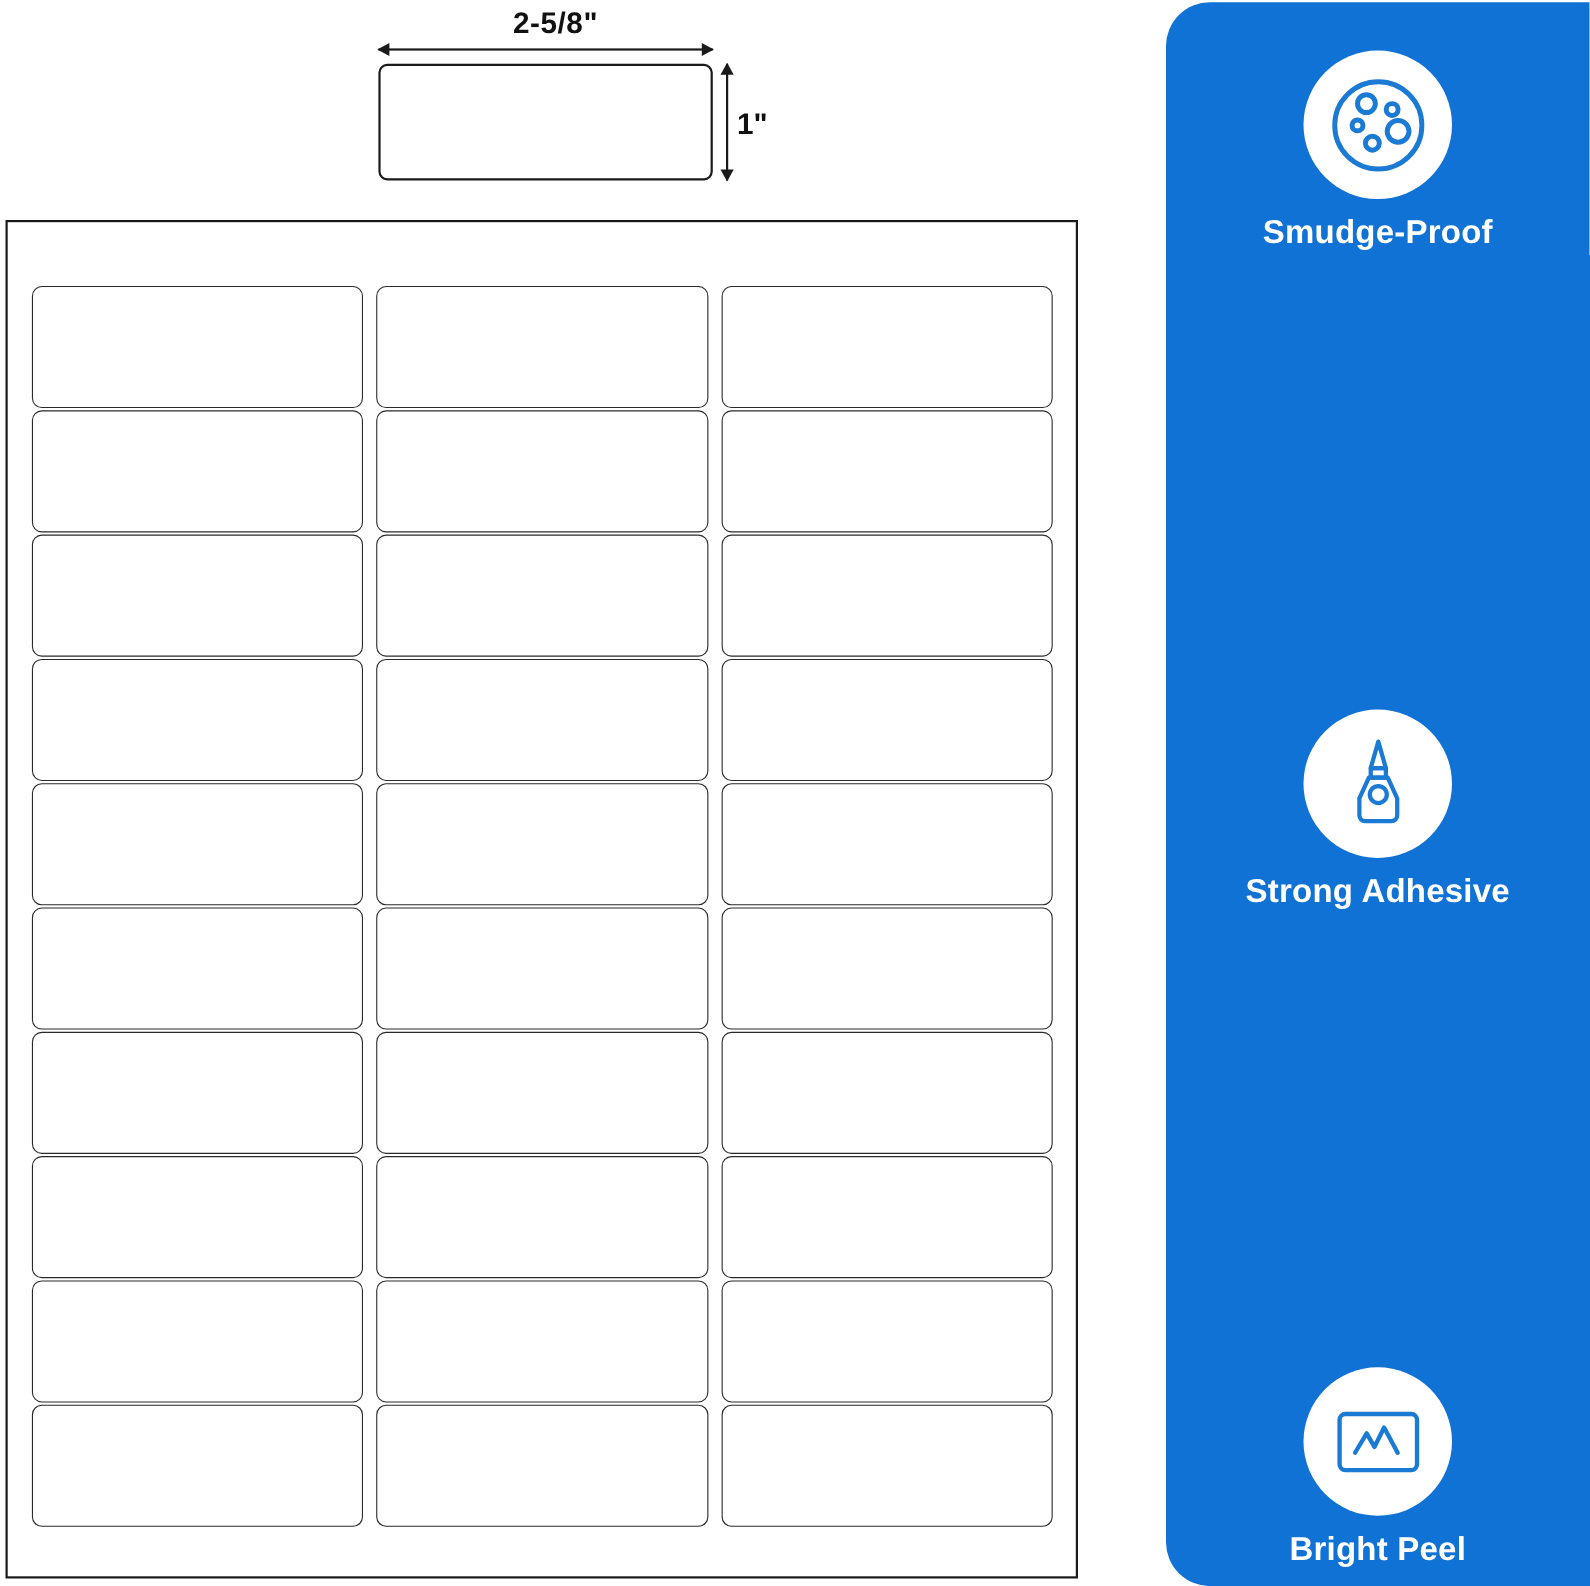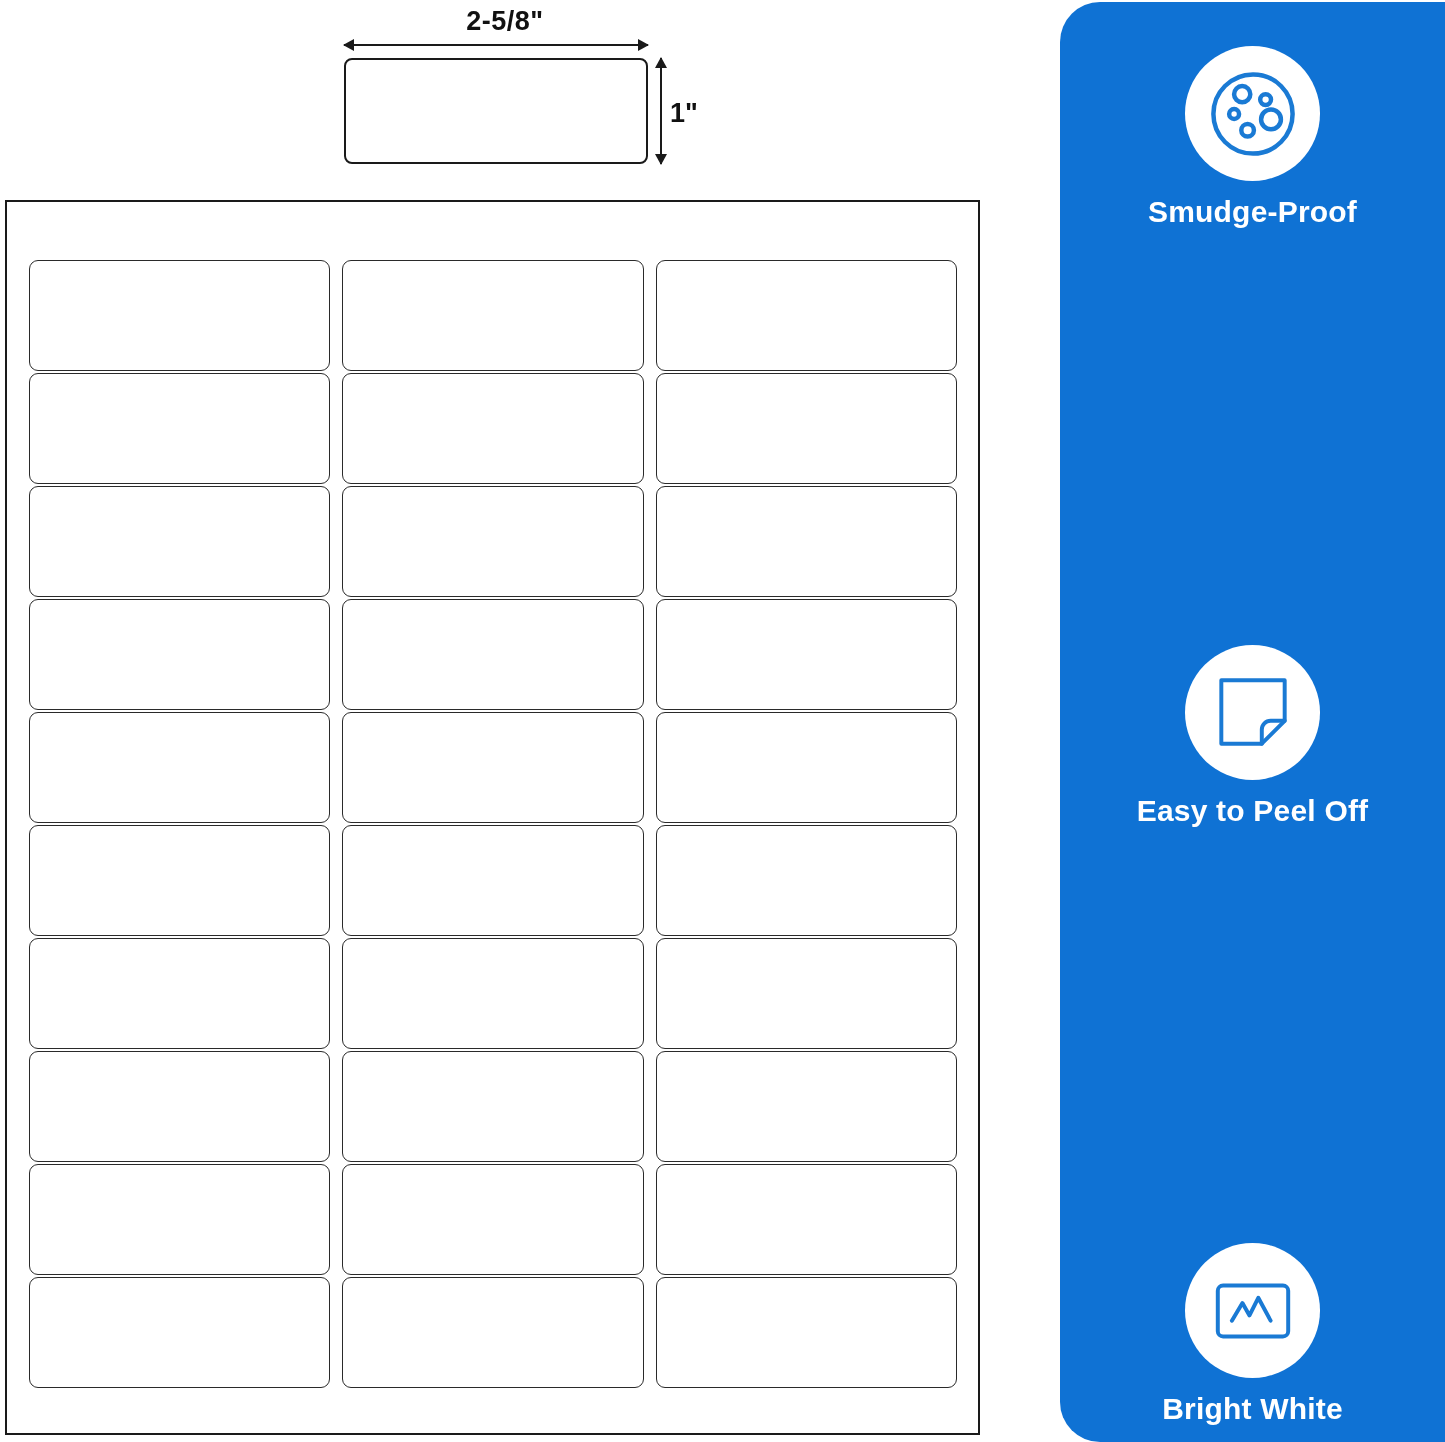--- a/index.html
+++ b/index.html
@@ -220,29 +220,31 @@
           <circle cx="64" cy="34" r="6" fill="none" stroke="#1a7ad4" stroke-width="5"></circle>
           <circle cx="29" cy="50" r="5.5" fill="none" stroke="#1a7ad4" stroke-width="5"></circle>
           <circle cx="70" cy="56" r="11" fill="none" stroke="#1a7ad4" stroke-width="5"></circle>
           <circle cx="44" cy="68" r="7" fill="none" stroke="#1a7ad4" stroke-width="5"></circle>
         </svg>
       </div>
       <div class="feature-label">Smudge-Proof</div>
     </div>
     <div class="feature">
       <div class="feature-icon">
-        <svg width="88" height="88" viewBox="0 0 100 100">
-          <path d="M14 14 H86 V60 L60 86 H14 Z" fill="none" stroke="#1a7ad4" stroke-width="4.5" stroke-linecap="round" stroke-linejoin="round"></path>
-          <path d="M86 60 H70 a10 10 0 0 0 -10 10 V86" fill="none" stroke="#1a7ad4" stroke-width="4.5" stroke-linecap="round" stroke-linejoin="round"></path>
+        <svg width="86" height="92" viewBox="0 0 100 100">
+          <path d="M50 6 L58 34 H42 Z" fill="none" stroke="#1a7ad4" stroke-width="4.5" stroke-linecap="round" stroke-linejoin="round"></path>
+          <path d="M42 34 H58 V44 H42 Z" fill="none" stroke="#1a7ad4" stroke-width="4.5" stroke-linecap="round" stroke-linejoin="round"></path>
+          <path d="M40 44 H60 L70 66 V84 a6 6 0 0 1 -6 6 H36 a6 6 0 0 1 -6 -6 V66 Z" fill="none" stroke="#1a7ad4" stroke-width="4.5" stroke-linecap="round" stroke-linejoin="round"></path>
+          <circle cx="50" cy="62" r="9" fill="none" stroke="#1a7ad4" stroke-width="4.5" stroke-linecap="round" stroke-linejoin="round"></circle>
         </svg>
       </div>
-      <div class="feature-label">Easy to Peel Off</div>
+      <div class="feature-label">Strong Adhesive</div>
     </div>
     <div class="feature">
       <div class="feature-icon">
         <svg width="88" height="80" viewBox="0 0 100 90">
           <rect x="10" y="16" width="80" height="58" rx="6" fill="none" stroke="#1a7ad4" stroke-width="4.5" stroke-linecap="round" stroke-linejoin="round"></rect>
           <path d="M26 56 L38 36 L46 50 L56 30 L70 56" fill="none" stroke="#1a7ad4" stroke-width="4.5" stroke-linecap="round" stroke-linejoin="round"></path>
         </svg>
       </div>
-      <div class="feature-label">Bright White</div>
+      <div class="feature-label">Bright Peel</div>
     </div>
   </div>
 
 </body></html>

